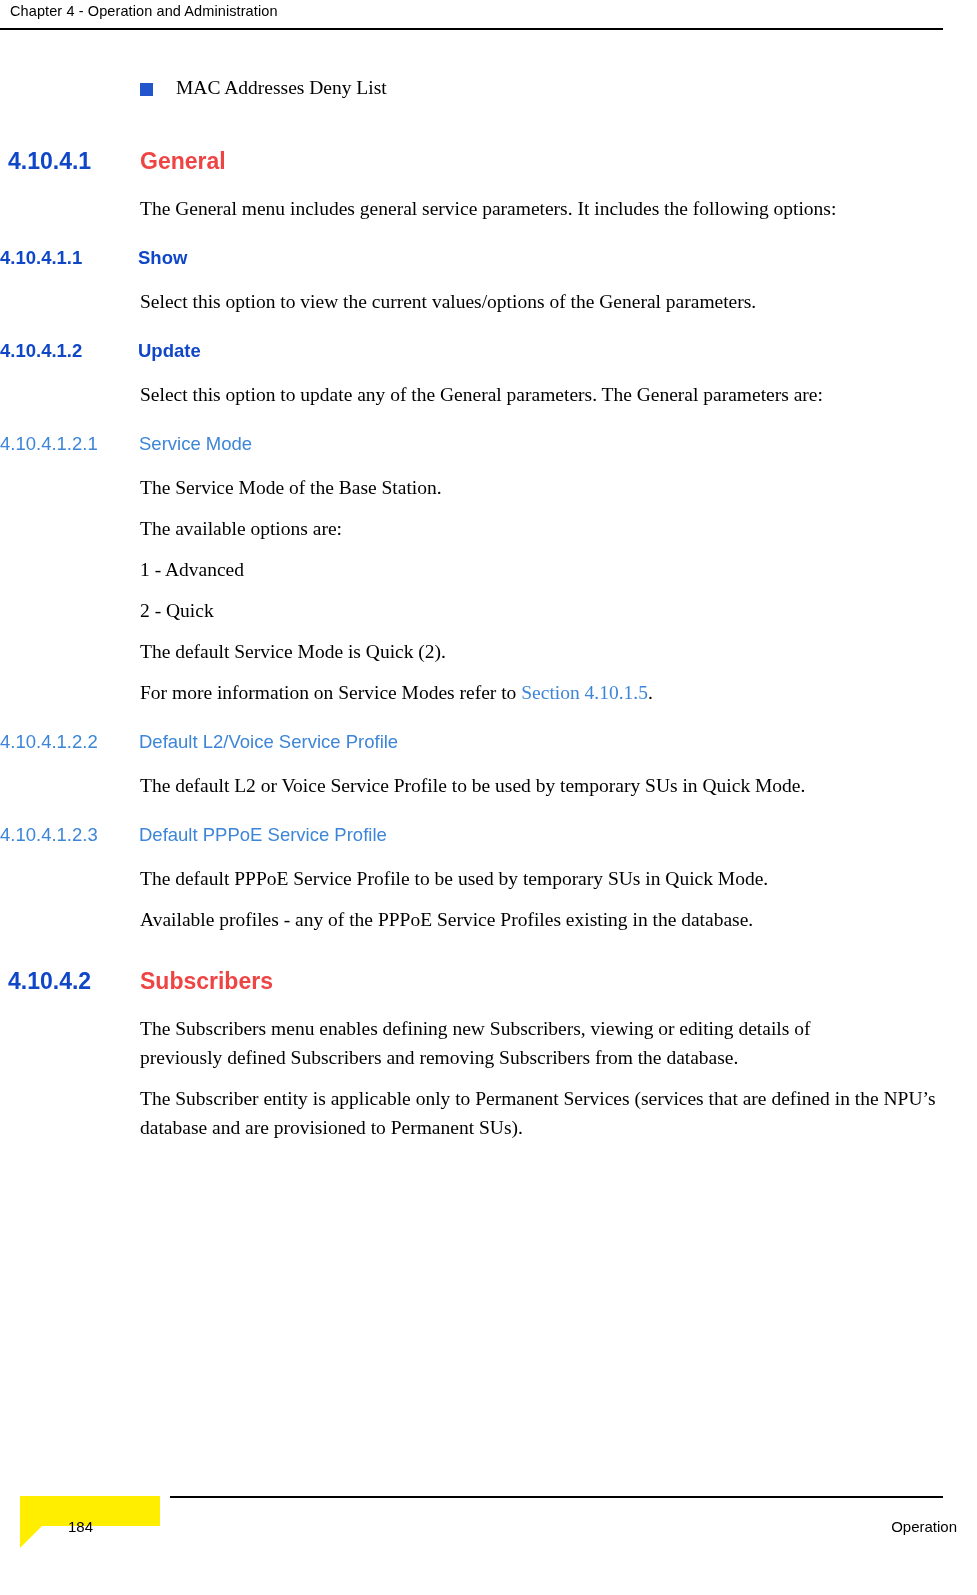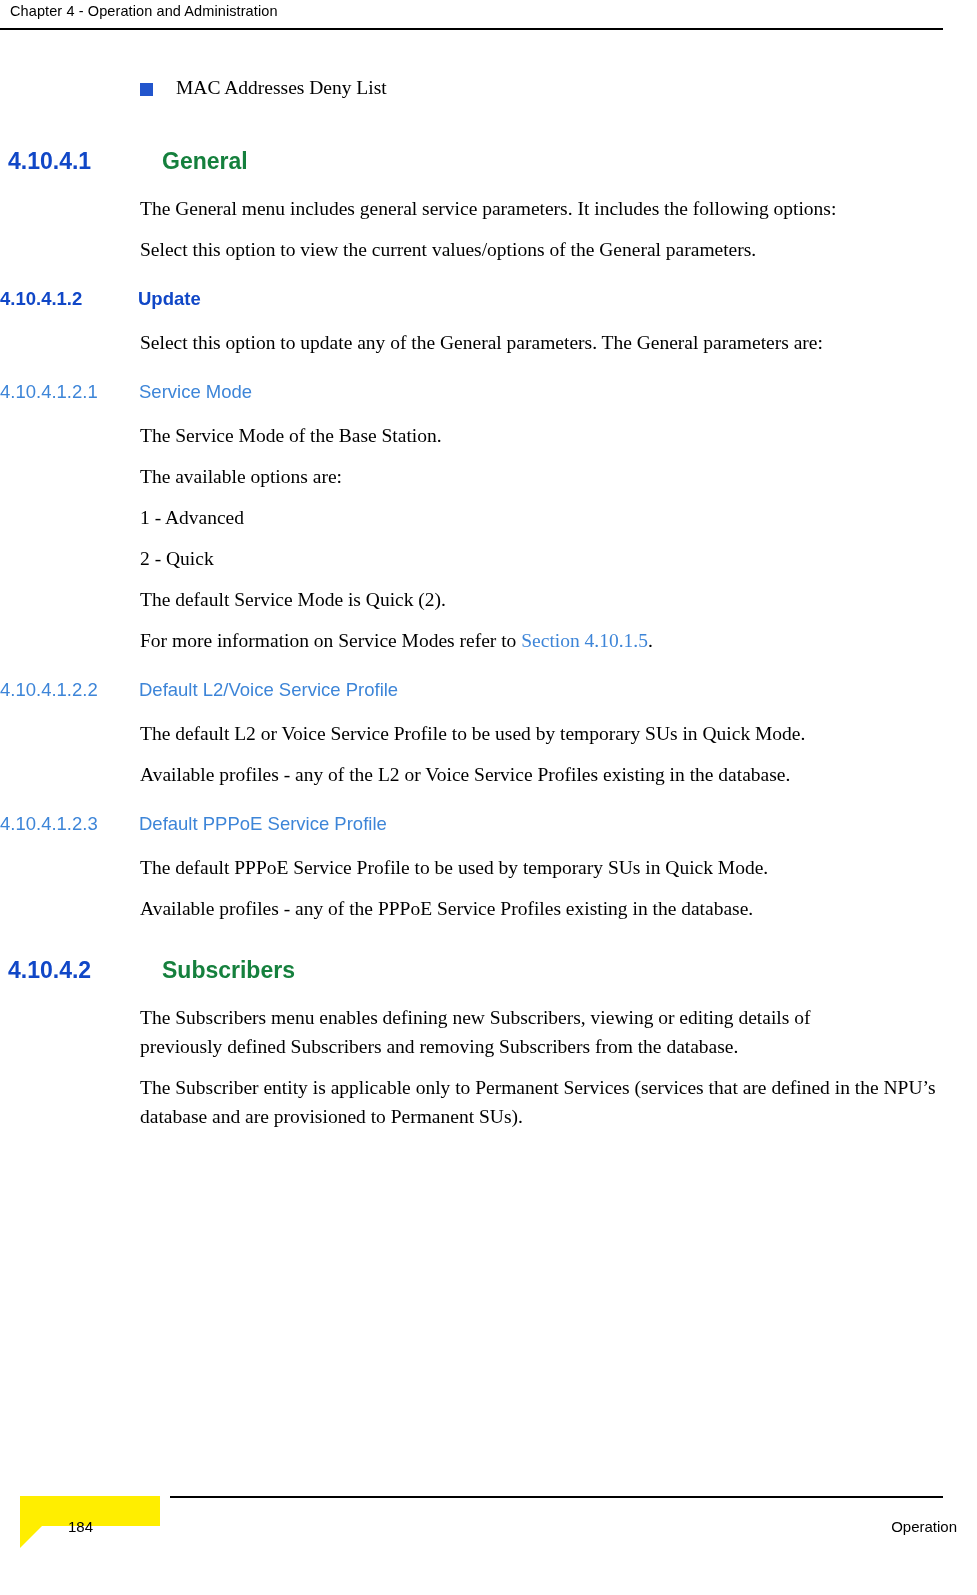--- a/index.html
+++ b/index.html
@@ -84,26 +84,26 @@
     left: 0px;
     top: 0px;
     width: 135px;
     font-family: "Liberation Sans", sans-serif;
     font-weight: bold;
     font-size: 23px;
     color: #1047c7;
   }
   .h3title {
     position: absolute;
-    left: 154px;
+    left: 132px;
     top: 0px;
     font-family: "Liberation Sans", sans-serif;
     font-weight: bold;
     font-size: 23px;
-    color: #15803d;
+    color: #ef4444;
   }
 
   .h4row {
     position: relative;
     margin-top: 24px;
     height: 28px;
   }
   .h4num {
     position: absolute;
     left: 0px;
@@ -223,20 +223,24 @@
     <span class="bullet-mark"></span>
     <span class="bullet-text">MAC Addresses Deny List</span>
   </div>
 
   <div class="h3row" style="margin-top:46px;">
     <span class="h3num">4.10.4.1</span>
     <span class="h3title">General</span>
   </div>
   <div class="para">The General menu includes general service parameters. It includes the following options:</div>
 
+  <div class="h4row">
+    <span class="h4num">4.10.4.1.1</span>
+    <span class="h4title">Show</span>
+  </div>
   <div class="para tight">Select this option to view the current values/options of the General parameters.</div>
 
   <div class="h4row">
     <span class="h4num">4.10.4.1.2</span>
     <span class="h4title">Update</span>
   </div>
   <div class="para tight" style="margin-right:120px;">Select this option to update any of the General parameters. The General parameters are:</div>
 
   <div class="h5row">
     <span class="h5num">4.10.4.1.2.1</span>
@@ -249,21 +253,20 @@
   <div class="para">The default Service Mode is Quick (2).</div>
   <div class="para">
     <span>For more information on Service Modes refer to </span><span class="xref">Section 4.10.1.5</span><span>.</span>
   </div>
 
   <div class="h5row">
     <span class="h5num">4.10.4.1.2.2</span>
     <span class="h5title">Default L2/Voice Service Profile</span>
   </div>
   <div class="para tight" style="margin-right:80px;">The default L2 or Voice Service Profile to be used by temporary SUs in Quick Mode.</div>
-  <div class="para">Available profiles - any of the L2 or Voice Service Profiles existing in the database.</div>
 
   <div class="h5row">
     <span class="h5num">4.10.4.1.2.3</span>
     <span class="h5title">Default PPPoE Service Profile</span>
   </div>
   <div class="para tight">The default PPPoE Service Profile to be used by temporary SUs in Quick Mode.</div>
   <div class="para">Available profiles - any of the PPPoE Service Profiles existing in the database.</div>
 
   <div class="h3row" style="margin-top:34px;">
     <span class="h3num">4.10.4.2</span>

